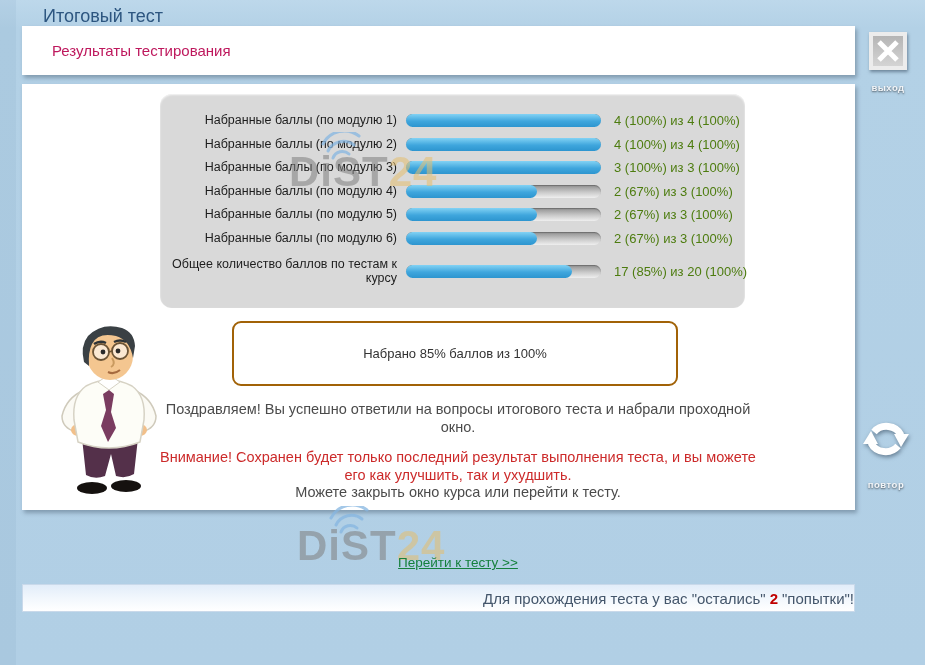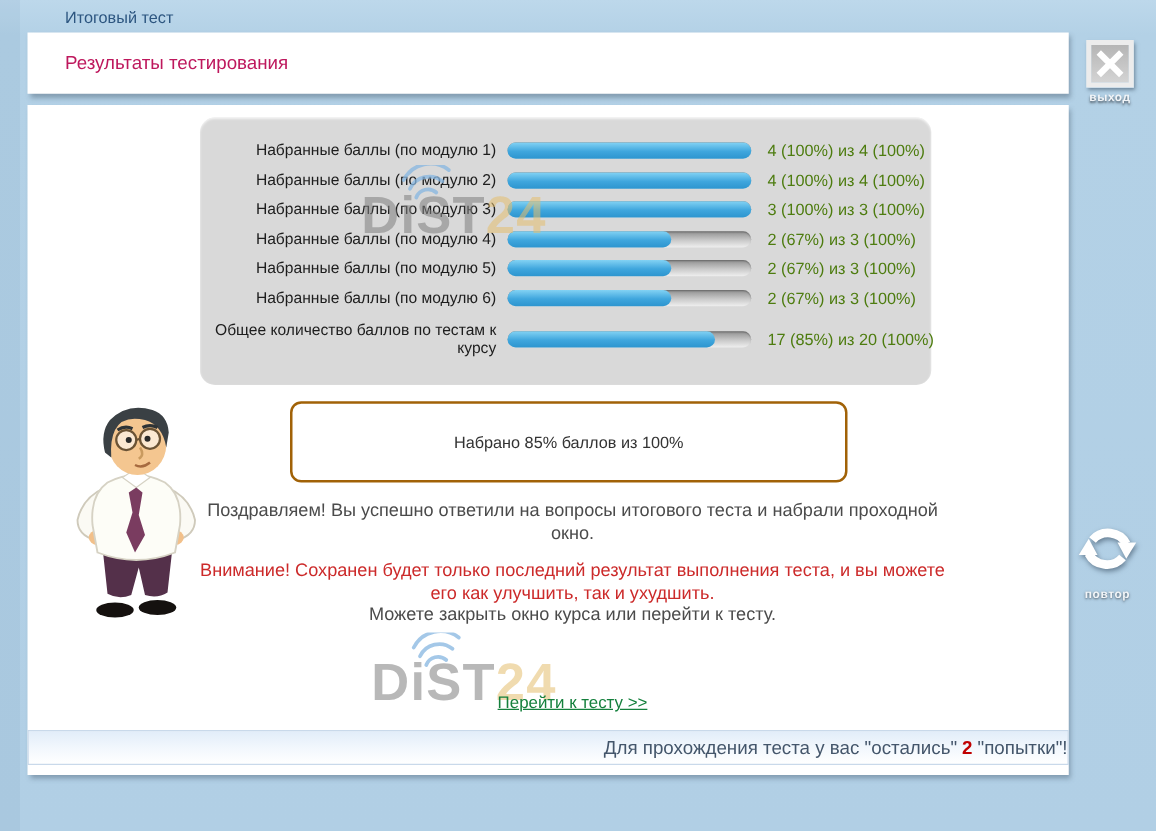--- a/index.html
+++ b/index.html
@@ -1,25 +1,25 @@
 <!DOCTYPE html>
 <html lang="ru"><head>
 <meta charset="utf-8">
 <style>
   html,body{margin:0;padding:0;}
   body{font-family:"Liberation Sans", sans-serif;}
   .stage{position:relative;width:925px;height:665px;overflow:hidden;
          background:linear-gradient(180deg,#bdd8eb 0px,#b3d1e6 28px,#b1cfe5 100%);}
   .stage::before{content:"";position:absolute;left:0;top:0;width:16px;height:100%;
          background:rgba(70,110,150,0.07);}
-  .win-title{position:absolute;left:52px;top:6px;font-size:13px;color:#2d5680;}
+  .win-title{position:absolute;left:43px;top:6px;font-size:18px;color:#2d5680;}
   .panel{position:absolute;background:#ffffff;box-shadow:2px 3px 4px rgba(70,90,110,0.45);}
   .header-panel{left:22px;top:26px;width:833px;height:49px;}
   .header-title{margin:16px 0 0 30px;font-size:15px;color:#be185d;}
-  .main-panel{left:22px;top:84px;width:833px;height:536px;}
+  .main-panel{left:22px;top:84px;width:833px;height:426px;}
 
   
   .gray-panel{position:absolute;left:138px;top:10px;width:585px;height:214px;
          background:#d9d9d9;border-radius:12px;box-shadow:inset 0 1px 2px rgba(255,255,255,.8);}
   .rows{padding-top:15px;}
   .row{display:flex;align-items:center;height:23.5px;justify-content:flex-start;}
   .row-label{width:237px;text-align:right;font-size:12.5px;color:#1d1d1d;line-height:13.5px;padding-right:9px;flex:0 0 auto;}
   .bar{position:relative;width:195px;height:13px;border-radius:7px;flex:0 0 auto;
        background:linear-gradient(180deg,#8f8f8f 0%,#c9c9c9 55%,#efefef 100%);
        box-shadow:inset 0 1px 1px rgba(0,0,0,.25);}
@@ -58,21 +58,21 @@
   .footer-bar{position:absolute;left:0px;top:500px;width:831px;height:26px;
        border:1px solid #c9d9ea;
        background:linear-gradient(180deg,#e2edf9 0%,#f3f8fd 55%,#ffffff 100%);
        display:flex;align-items:center;justify-content:flex-end;font-size:15px;color:#44566b;}
   .footer-bar .att{color:#c00000;font-weight:bold;margin:0 4px;}
 
   
   .side-btn{position:absolute;width:52px;text-align:center;cursor:pointer;}
   .exit-btn{left:862px;top:32px;}
   .repeat-btn{left:860px;top:415px;}
-  .side-btn .lbl{display:block;margin-top:2px;font-size:9.5px;font-weight:bold;color:#f2f5f8;
+  .side-btn .lbl{display:block;margin-top:12px;font-size:9.5px;font-weight:bold;color:#f2f5f8;
        text-shadow:0 1px 2px rgba(60,70,80,.9);letter-spacing:.5px;}
   .exit-icon{display:inline-block;width:30px;height:30px;border:4px solid #ececec;
        background:linear-gradient(180deg,#b5b5b5,#d4d4d4);
        box-shadow:1px 2px 3px rgba(40,60,80,.5);}
   .repeat-icon{filter:drop-shadow(1px 2px 2px rgba(40,60,80,.55));}
 </style>
 </head>
 <body>
 
 <div class="stage">

